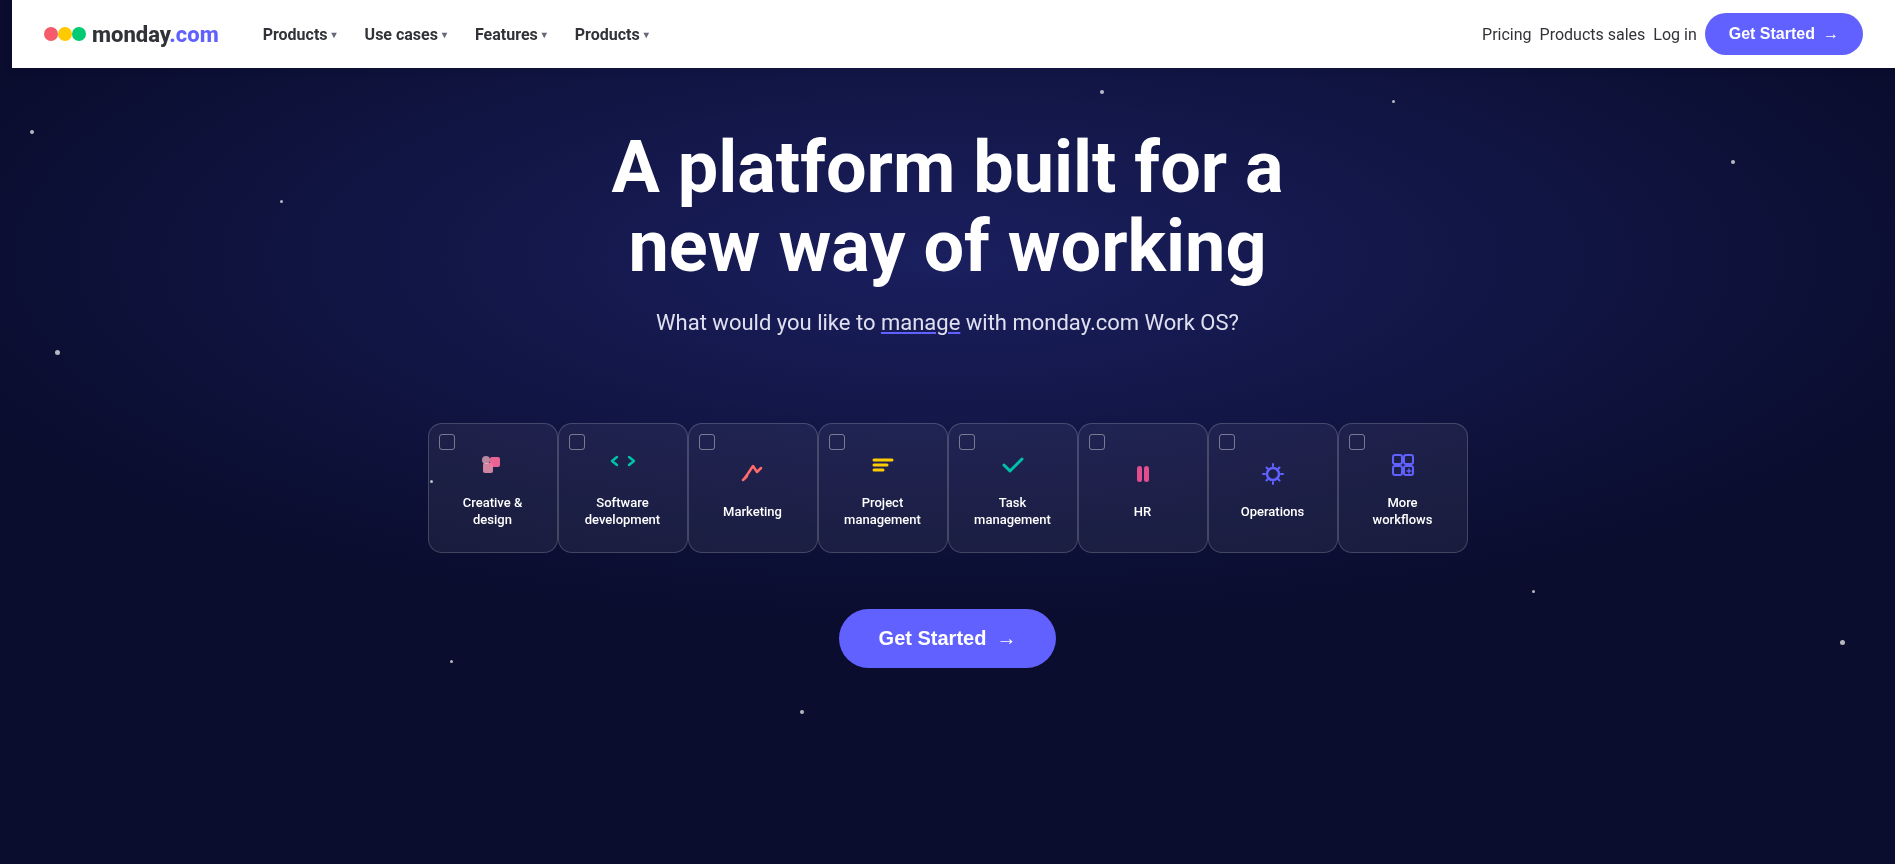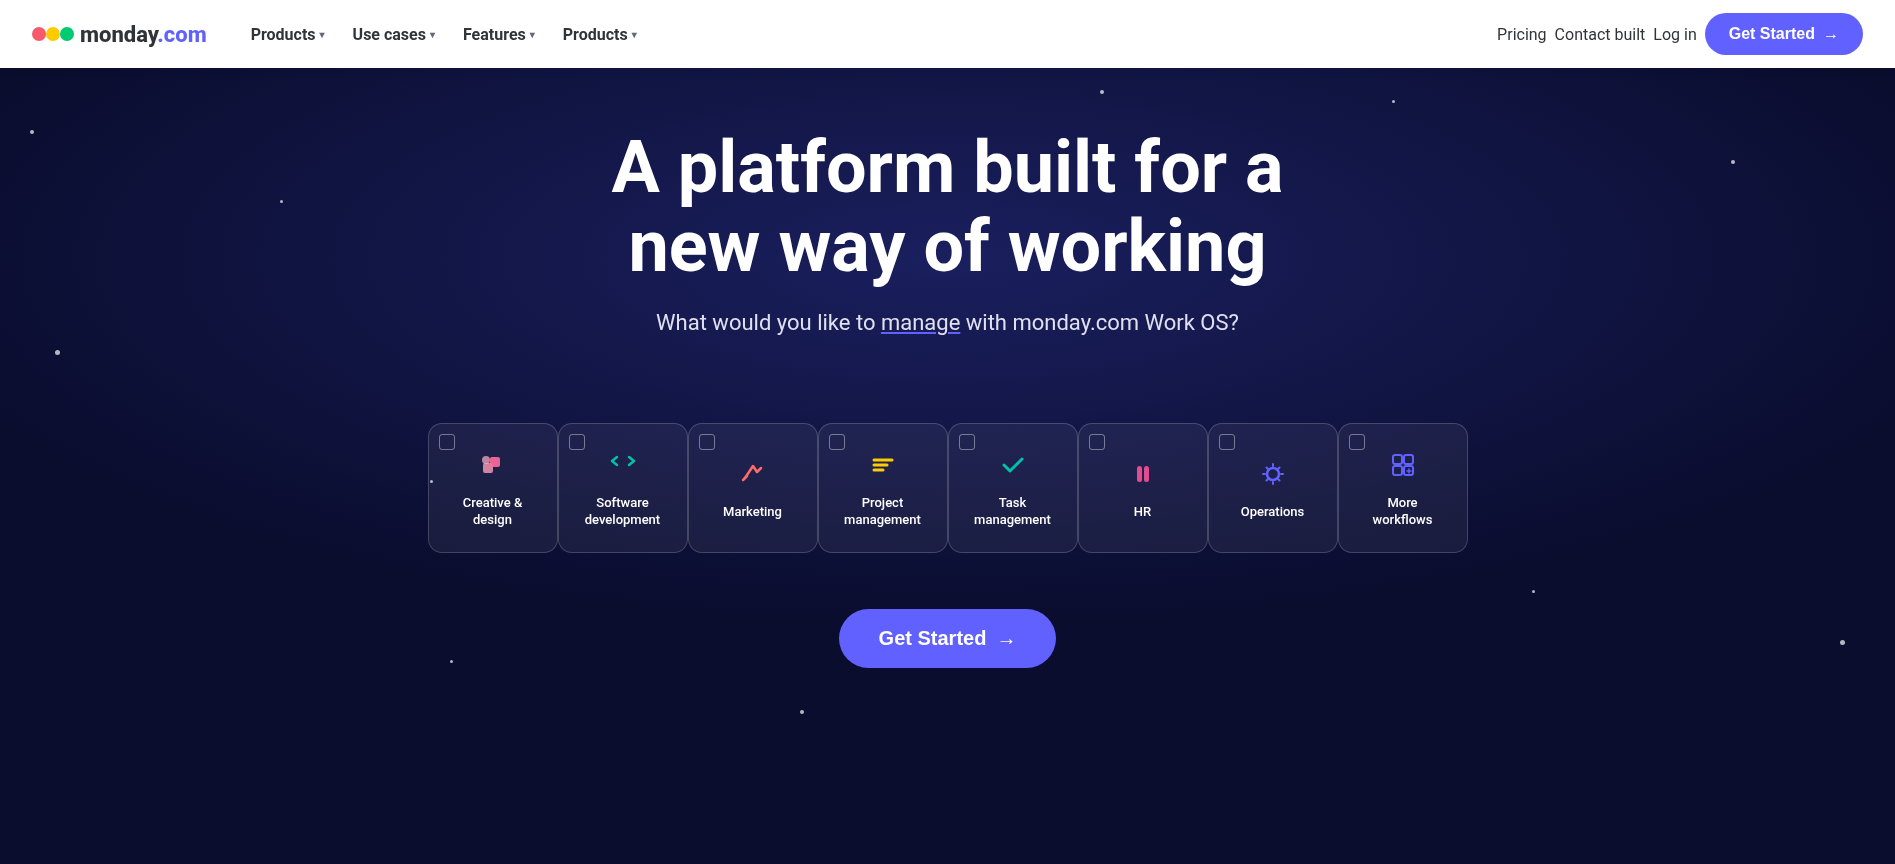--- a/index.html
+++ b/index.html
@@ -1,20 +1,20 @@
 <!DOCTYPE html>
 <html><head>
   <meta charset="utf-8">
   <style>
     * { margin: 0; padding: 0; box-sizing: border-box; }
     body { font-family: -apple-system, BlinkMacSystemFont, 'Segoe UI', Roboto, sans-serif; overflow-x: hidden; }
 
     
     nav {
-      position: fixed; top: 0; left: 0; right: 0; z-index: 100;
+      position: fixed; top: 0; left: 12px; right: 0; z-index: 100;
       background: #fff;
       height: 68px;
       display: flex; align-items: center; justify-content: space-between;
       padding: 0 32px;
       box-shadow: 0 2px 8px rgba(0,0,0,0.08);
     }
     .nav-left { display: flex; align-items: center; gap: 32px; }
     .logo { display: flex; align-items: center; gap: 6px; text-decoration: none; }
     .nav-links { display: flex; align-items: center; gap: 4px; }
     .nav-link {
@@ -157,21 +157,21 @@
         <span class="chevron">▾</span>
       </a>
       <a class="nav-link" href="#">
         <span>Products</span>
         <span class="chevron">▾</span>
       </a>
     </div>
   </div>
   <div class="nav-right">
     <a class="nav-right-link" href="#">Pricing</a>
-    <a class="nav-right-link" href="#">Contact built</a>
+    <a class="nav-right-link" href="#">Products sales</a>
     <a class="nav-right-link" href="#">Log in</a>
     <button class="btn-get-started">
       <span>Get Started</span>
       <span>→</span>
     </button>
   </div>
 </nav>
 
 <section class="hero">
   <div class="hero-bg"></div>

